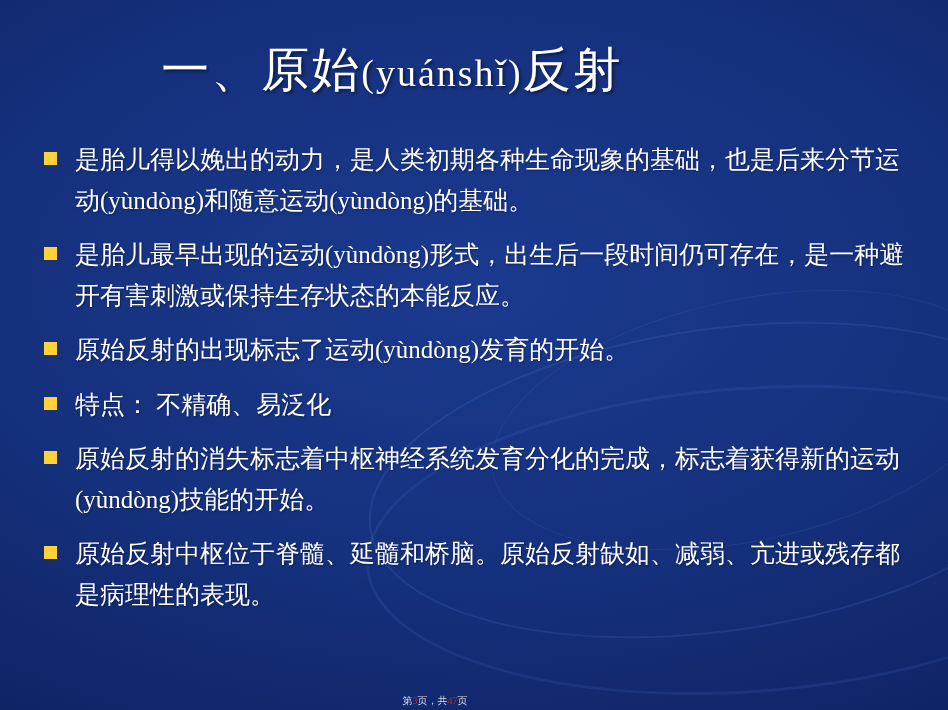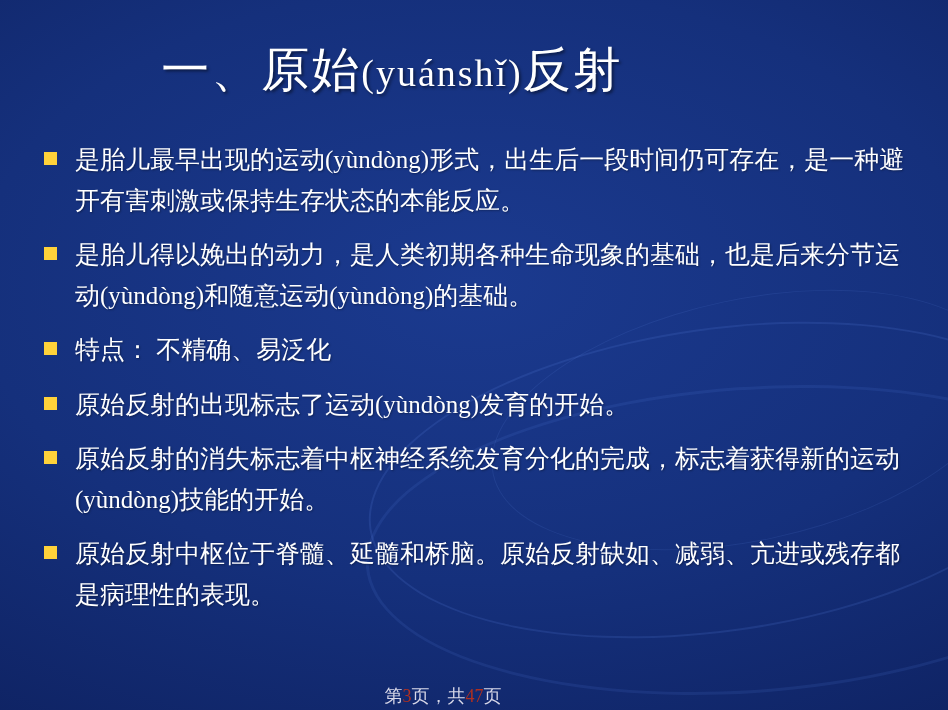--- a/index.html
+++ b/index.html
@@ -96,23 +96,22 @@
     text-shadow: 1px 1px 2px rgba(0,0,0,0.35);
     flex: 1 1 auto;
   }
   .footer {
     position: absolute;
     left: 0;
     bottom: 2px;
     width: 870px;
     text-align: center;
     color: #d8d8e8;
-    font-size: 18px;
+    font-size: 10px;
     font-family: "Liberation Serif", serif;
-    padding-left: 8px;
   }
   .footer .pagenum {
     color: #b03020;
   }
 </style>
 </head>
 <body>
 
 <div class="slide">
 
@@ -121,36 +120,36 @@
   <div class="swoosh swoosh-3"></div>
 
   <div class="title">
     <span>一、原始</span><span class="pinyin">(yuánshǐ)</span><span>反射</span>
   </div>
 
   <div class="body">
 
     <div class="bullet-row">
       <span class="bullet-marker"></span>
+      <span class="bullet-text">是胎儿得以娩出的动力，是人类初期各种生命现象的基础，也是后来分节运动(yùndòng)和随意运动(yùndòng)的基础。</span>
+    </div>
+
+    <div class="bullet-row">
+      <span class="bullet-marker"></span>
       <span class="bullet-text">是胎儿最早出现的运动(yùndòng)形式，出生后一段时间仍可存在，是一种避开有害刺激或保持生存状态的本能反应。</span>
     </div>
 
     <div class="bullet-row">
       <span class="bullet-marker"></span>
-      <span class="bullet-text">是胎儿得以娩出的动力，是人类初期各种生命现象的基础，也是后来分节运动(yùndòng)和随意运动(yùndòng)的基础。</span>
+      <span class="bullet-text">原始反射的出现标志了运动(yùndòng)发育的开始。</span>
     </div>
 
     <div class="bullet-row">
       <span class="bullet-marker"></span>
       <span class="bullet-text">特点： 不精确、易泛化</span>
-    </div>
-
-    <div class="bullet-row">
-      <span class="bullet-marker"></span>
-      <span class="bullet-text">原始反射的出现标志了运动(yùndòng)发育的开始。</span>
     </div>
 
     <div class="bullet-row">
       <span class="bullet-marker"></span>
       <span class="bullet-text">原始反射的消失标志着中枢神经系统发育分化的完成，标志着获得新的运动(yùndòng)技能的开始。</span>
     </div>
 
     <div class="bullet-row">
       <span class="bullet-marker"></span>
       <span class="bullet-text">原始反射中枢位于脊髓、延髓和桥脑。原始反射缺如、减弱、亢进或残存都是病理性的表现。</span>

